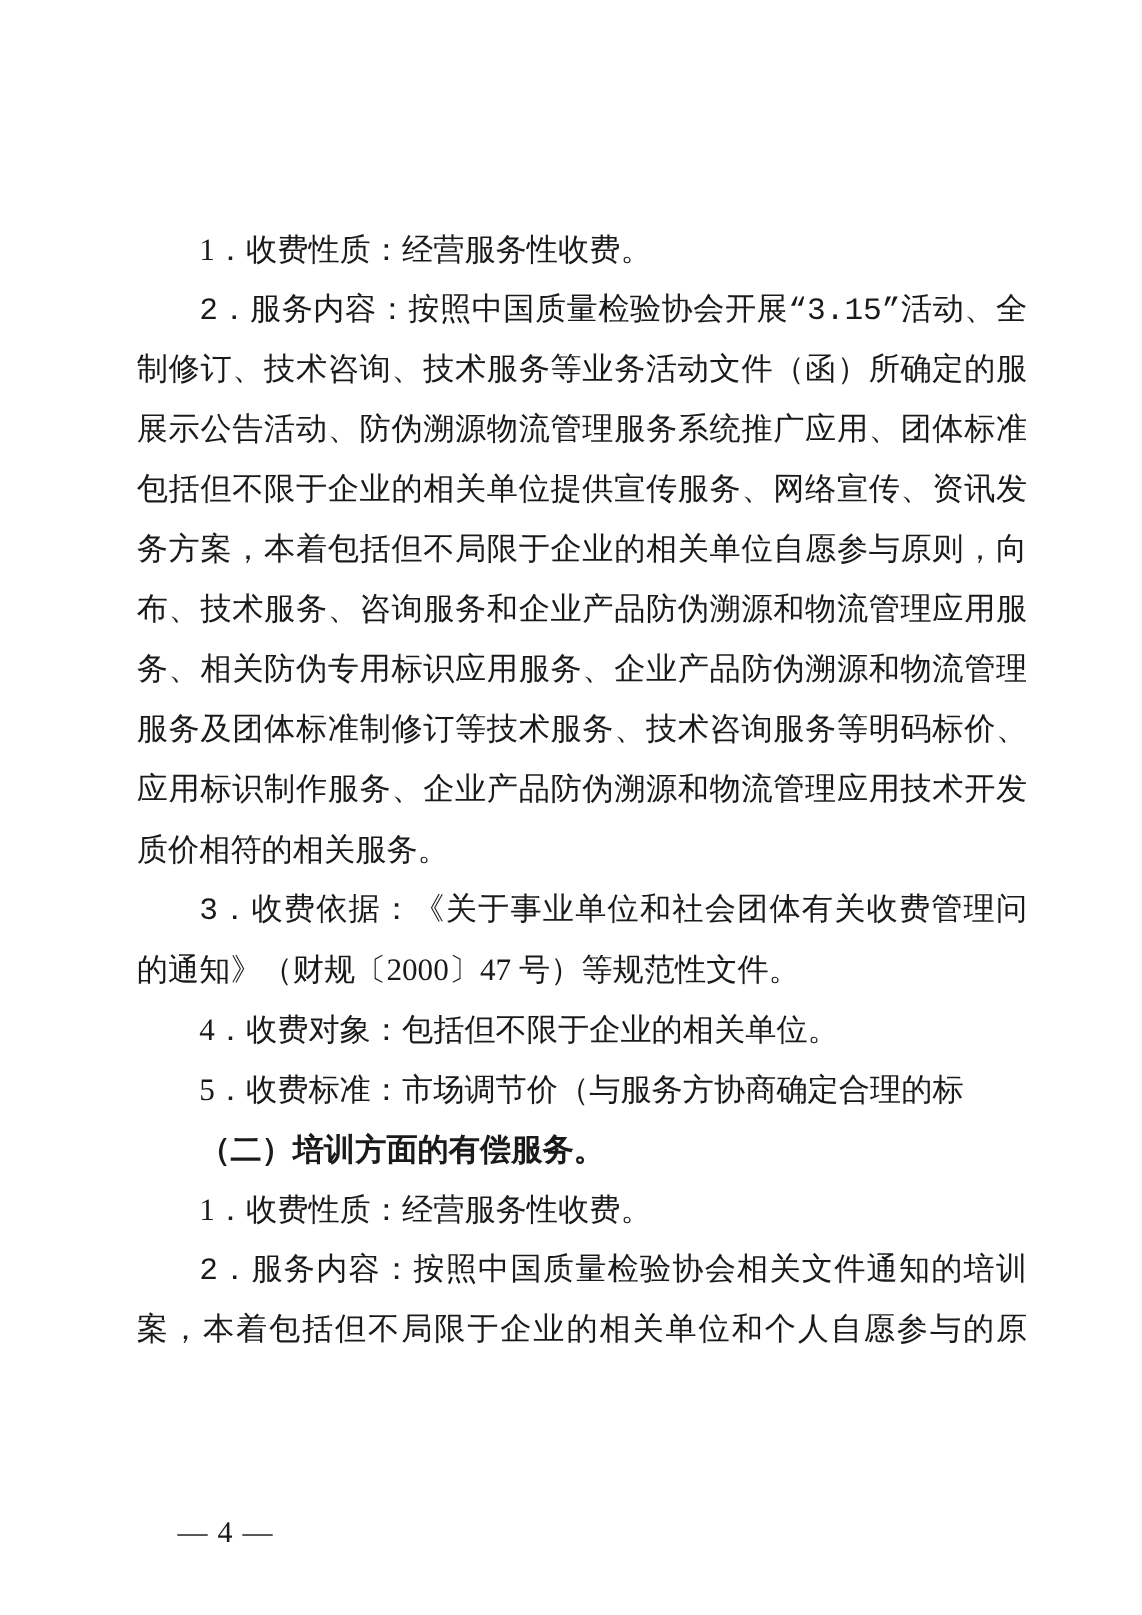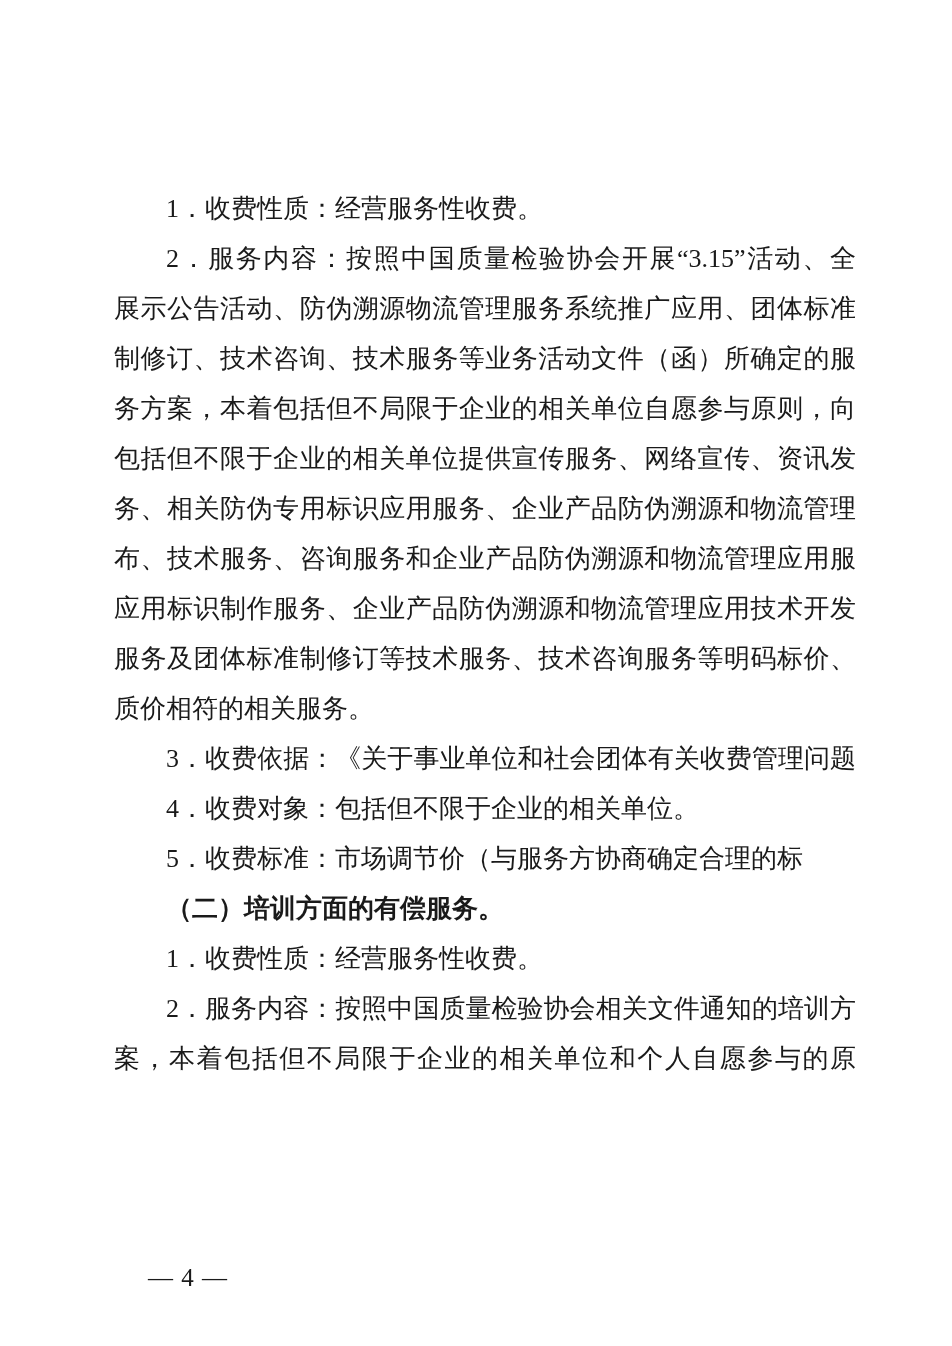--- a/index.html
+++ b/index.html
@@ -25,20 +25,21 @@
     font-size: 26px;
     line-height: 50px;
   }
   .line {
     height: 50px;
     overflow: hidden;
   }
   .line.fill {
     text-align: justify;
     text-align-last: justify;
+    font-family: Liberation Mono, monospace;
   }
   .line.indent {
     text-indent: 2em;
   }
   .line.bold {
     font-weight: 700;
   }
   .footer {
     position: absolute;
     left: 148px;
@@ -49,30 +50,31 @@
     color: #1a1a1a;
   }
 </style>
 </head>
 <body>
 
 <div class="page">
   <div class="body-text">
     <div class="line indent">1．收费性质：经营服务性收费。</div>
     <div class="line indent fill">2．服务内容：按照中国质量检验协会开展“3.15”活动、全</div>
+    <div class="line fill">制修订、技术咨询、技术服务等业务活动文件（函）所确定的服</div>
     <div class="line fill">展示公告活动、防伪溯源物流管理服务系统推广应用、团体标准</div>
-    <div class="line fill">制修订、技术咨询、技术服务等业务活动文件（函）所确定的服</div>
+    <div class="line fill">包括但不限于企业的相关单位提供宣传服务、网络宣传、资讯发</div>
     <div class="line fill">务方案，本着包括但不局限于企业的相关单位自愿参与原则，向</div>
-    <div class="line fill">包括但不限于企业的相关单位提供宣传服务、网络宣传、资讯发</div>
+    <div class="line fill">布、技术服务、咨询服务和企业产品防伪溯源和物流管理应用服</div>
     <div class="line fill">务、相关防伪专用标识应用服务、企业产品防伪溯源和物流管理</div>
-    <div class="line fill">布、技术服务、咨询服务和企业产品防伪溯源和物流管理应用服</div>
+    <div class="line fill">服务及团体标准制修订等技术服务、技术咨询服务等明码标价、</div>
     <div class="line fill">应用标识制作服务、企业产品防伪溯源和物流管理应用技术开发</div>
-    <div class="line fill">服务及团体标准制修订等技术服务、技术咨询服务等明码标价、</div>
     <div class="line">质价相符的相关服务。</div>
     <div class="line indent fill">3．收费依据：《关于事业单位和社会团体有关收费管理问题</div>
+    <div class="line">的通知》（财规〔2000〕47 号）等规范性文件。</div>
     <div class="line indent">4．收费对象：包括但不限于企业的相关单位。</div>
     <div class="line indent">5．收费标准：市场调节价（与服务方协商确定合理的标准）。</div>
     <div class="line indent bold">（二）培训方面的有偿服务。</div>
     <div class="line indent">1．收费性质：经营服务性收费。</div>
     <div class="line indent fill">2．服务内容：按照中国质量检验协会相关文件通知的培训方</div>
     <div class="line fill">案，本着包括但不局限于企业的相关单位和个人自愿参与的原</div>
   </div>
   <div class="footer">
     <span>— 4 —</span>
   </div>

